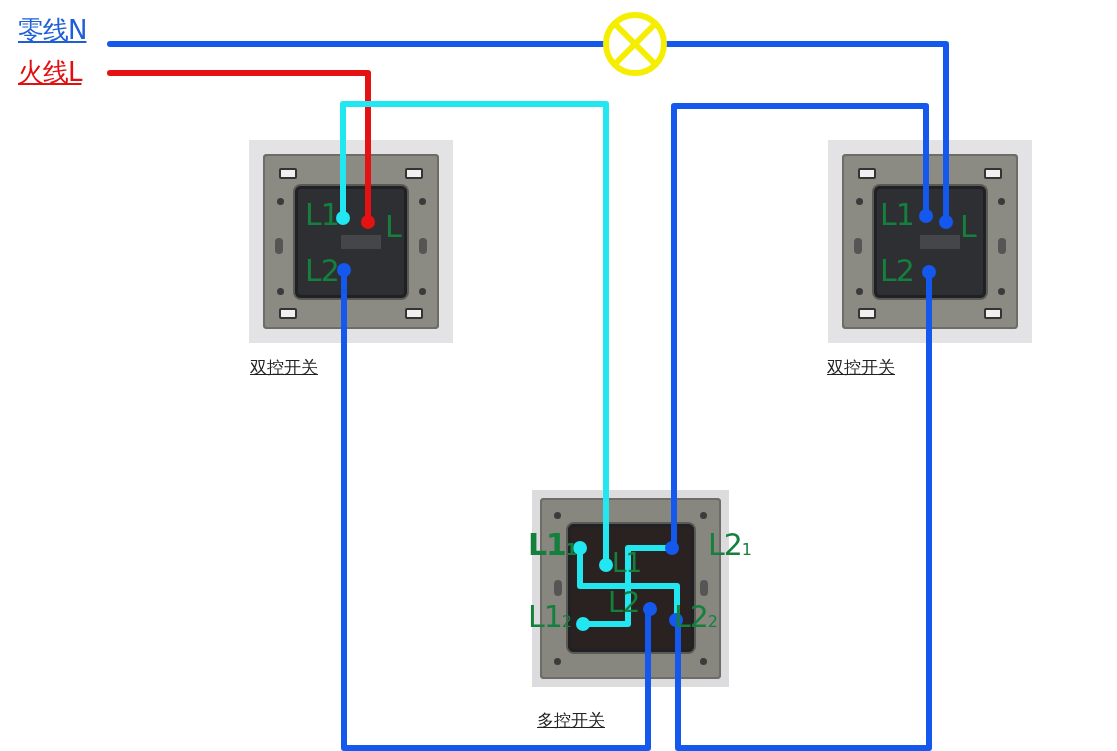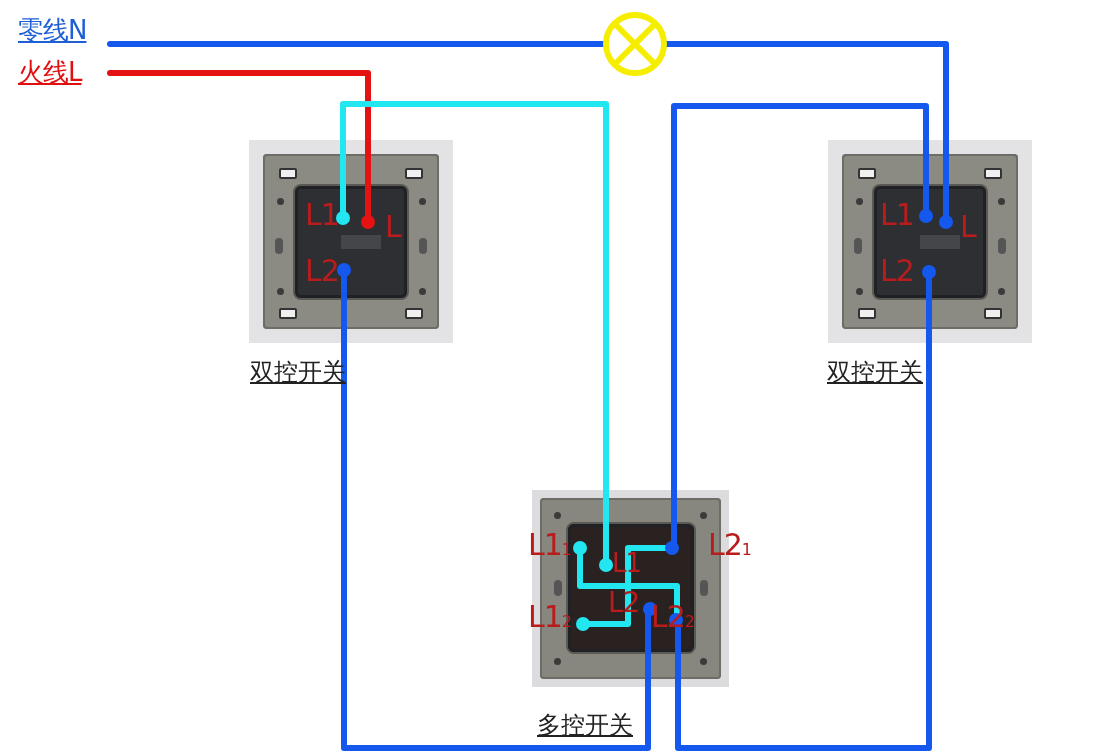--- a/index.html
+++ b/index.html
@@ -1,31 +1,31 @@
 <!DOCTYPE html>
 <html><head>
 <meta charset="utf-8">
 <style>
   html, body { margin:0; padding:0; background:#ffffff; }
   body { width:1117px; height:751px; position:relative; overflow:hidden;
          font-family:"DejaVu Sans", sans-serif; }
   .abs { position:absolute;text-decoration:underline; }
   .legend-label { font-size:26px; line-height:26px; letter-spacing:-1px; }
-  .caption { font-size:24px; color:#222; }
+  .caption { font-size:17px; color:#222; }
   
   .plate { position:absolute; background:#e3e3e6; }
   .plate-frame { position:absolute; left:14px; top:14px; right:14px; bottom:14px;
                  background:#8b8a83; border-radius:4px; box-shadow: inset 0 0 0 2px #6d6c66; }
   .plate-core { position:absolute; background:#2d2f33; border-radius:6px;
                 box-shadow: inset 0 0 0 3px #1f2124, 0 0 0 2px #5a5954; }
   .tab { position:absolute; width:14px; height:7px; background:#f0f0f0; border:2px solid #333; border-radius:2px; }
   .screw { position:absolute; width:7px; height:7px; border-radius:50%; background:#3b3b3b; }
   .slot { position:absolute; width:8px; height:16px; border-radius:4px; background:#555; }
   .brand { position:absolute; background:#444649; color:#8e9095; font-size:6px; text-align:center; line-height:14px; }
-  .term-label { position:absolute; color:#b91c1c; font-family:"DejaVu Sans", sans-serif; font-size:30px; line-height:30px; letter-spacing:-1px; }
+  .term-label { position:absolute; color:#15803d; font-family:"DejaVu Sans", sans-serif; font-size:30px; line-height:30px; letter-spacing:-1px; }
   .term-sub { font-size:16px; }
   svg.wires { position:absolute; left:0; top:0; }
 </style>
 </head>
 <body>
 
 <div class="abs legend-label" style="left:18px; top:17px; color:#1f5fd6;">零线N</div>
 <div class="abs legend-label" style="left:18px; top:59px; color:#e01010;">火线L</div>
 
 <div class="plate" style="left:249px; top:140px; width:204px; height:203px;">
@@ -114,30 +114,30 @@
 </svg>
 
 <div class="term-label" style="left:305px; top:200px;">L1</div>
 <div class="term-label" style="left:385px; top:212px;">L</div>
 <div class="term-label" style="left:305px; top:256px;">L2</div>
 
 <div class="term-label" style="left:880px; top:200px;">L1</div>
 <div class="term-label" style="left:960px; top:212px;">L</div>
 <div class="term-label" style="left:880px; top:256px;">L2</div>
 
-<div class="term-label" style="left:528px; top:530px;">
+<div class="term-label" style="left:528px; top:530px;font-weight:bold;">
   <span>L1</span><span class="term-sub">1</span>
 </div>
 <div class="term-label" style="left:528px; top:602px;">
   <span>L1</span><span class="term-sub">2</span>
 </div>
 <div class="term-label" style="left:708px; top:530px;">
   <span>L2</span><span class="term-sub">1</span>
 </div>
-<div class="term-label" style="left:651px; top:602px;">
+<div class="term-label" style="left:674px; top:602px;">
   <span>L2</span><span class="term-sub">2</span>
 </div>
 <div class="term-label" style="left:612px; top:548px; font-size:26px;">L1</div>
 <div class="term-label" style="left:608px; top:588px; font-size:28px;">L2</div>
 
 <div class="abs caption" style="left:250px; top:356px;">双控开关</div>
 <div class="abs caption" style="left:827px; top:356px;">双控开关</div>
 <div class="abs caption" style="left:537px; top:709px;">多控开关</div>
 
 </body></html>

